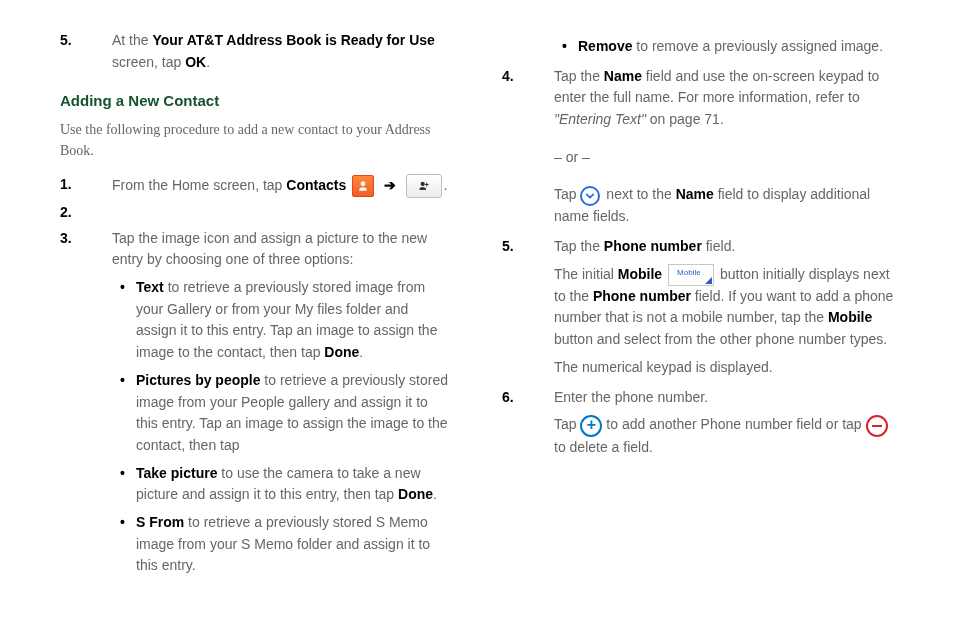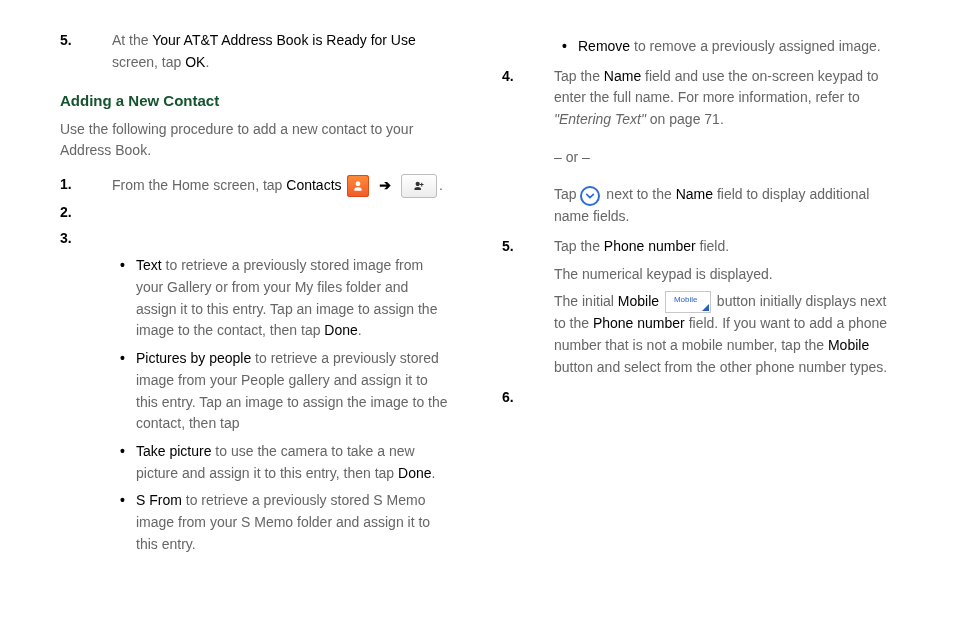--- a/index.html
+++ b/index.html
@@ -11,21 +11,21 @@
     line-height: 1.55;
     color: #666;
     background: #fff;
   }
   .page {
     display: flex;
     gap: 50px;
     max-width: 880px;
   }
   .col { flex: 1; }
-  .b { font-weight: 400; color: #000; }
+  .b { font-weight: 700; color: #000; }
   .item {
     display: flex;
     margin-bottom: 4px;
   }
   .num {
     width: 52px;
     flex-shrink: 0;
     font-weight: 700;
     color: #000;
   }
@@ -41,21 +41,21 @@
     font-weight: 700;
     color: #000;
   }
   .sub-body { flex: 1; }
   .hdr {
     font-weight: 700;
     color: #14532d;
     font-size: 15px;
     margin: 16px 0 6px 0;
   }
-  .para { margin: 4px 0 12px 0; }
+  .para { margin: 4px 0 12px 0; font-family: Liberation Serif, serif; }
   .em { font-style: italic; }
   .icon-box {
     display: inline-flex;
     vertical-align: middle;
     align-items: center;
     justify-content: center;
     width: 22px;
     height: 22px;
     border-radius: 3px;
     margin: 0 2px;
@@ -173,20 +173,21 @@
         </span><span>.</span>
       </div>
     </div>
 
     <div class="item">
       <div class="num">2.</div>
     </div>
 
     <div class="item">
       <div class="num">3.</div>
+      <div class="body">Tap the image icon and assign a picture to the new entry by choosing one of three options:</div>
     </div>
 
     <div class="indent">
       <div class="sub-item">
         <div class="bullet">•</div>
         <div class="sub-body">
           <span class="b">Text</span><span> to retrieve a previously stored image from your Gallery or from your My files folder and assign it to this entry. Tap an image to assign the image to the contact, then tap </span><span class="b">Done</span><span>.</span>
         </div>
       </div>
       <div class="sub-item">
@@ -233,27 +234,39 @@
             </svg>
         </span>
         <span> next to the </span><span class="b">Name</span><span> field to display additional name fields.</span>
       </div>
     </div>
 
     <div class="item tight">
       <div class="num">5.</div>
       <div class="body">
         <span>Tap the </span><span class="b">Phone number</span><span> field.</span>
-        <div style="margin-top:6px;">The numerical keypad is displayed.</div>
         <div style="margin-top:6px;">
           <span>The initial </span><span class="b">Mobile</span>
           <span class="mobile-btn">Mobile</span>
           <span> button initially displays next to the </span><span class="b">Phone number</span><span> field.</span>
           <span>If you want to add a phone number that is not a mobile number, tap the </span><span class="b">Mobile</span><span> button and select from the other phone number types.</span>
         </div>
+        <div style="margin-top:6px;">The numerical keypad is displayed.</div>
       </div>
     </div>
 
     <div class="item tight">
       <div class="num">6.</div>
+      <div class="body">
+        <span>Enter the phone number.</span>
+        <div style="margin-top:6px;">
+          <span>Tap </span>
+          <span class="circle-plus">+</span>
+          <span> to add another Phone number field or tap </span>
+          <span class="circle-minus">
+              <span class="bar"></span>
+            </span>
+          <span> to delete a field.</span>
+        </div>
+      </div>
     </div>
   </div>
 </div>
 
 </body></html>

